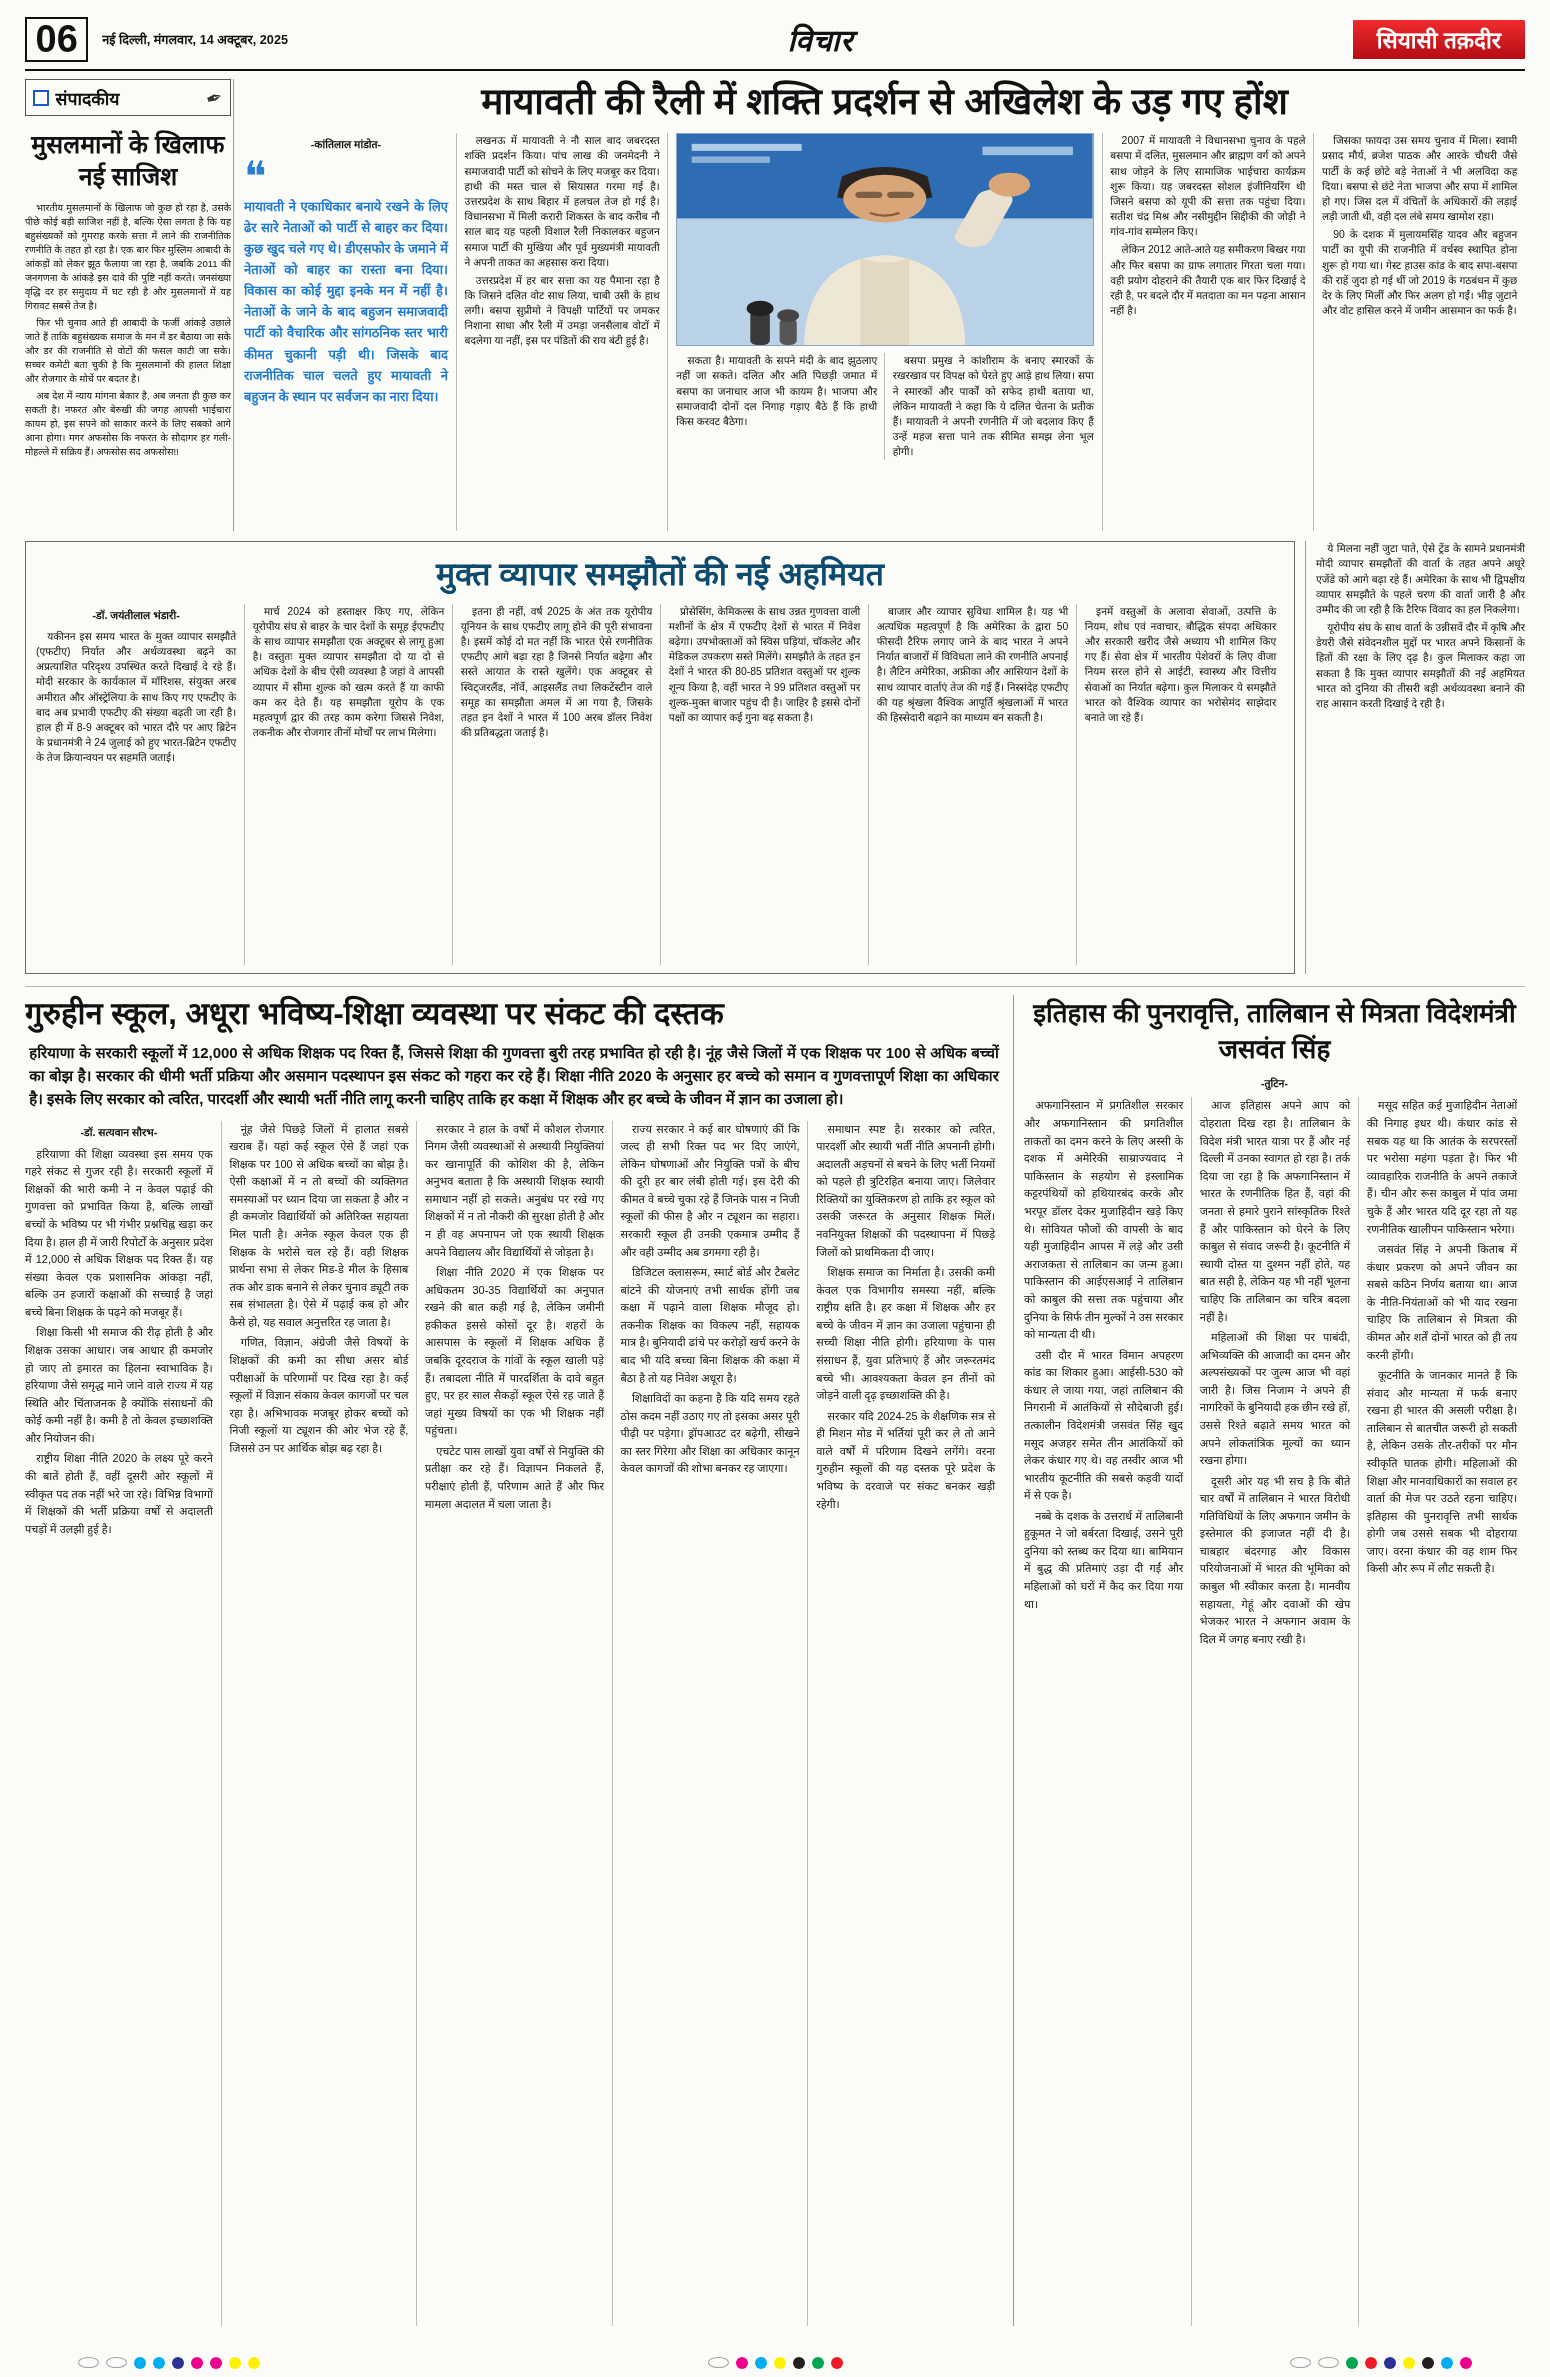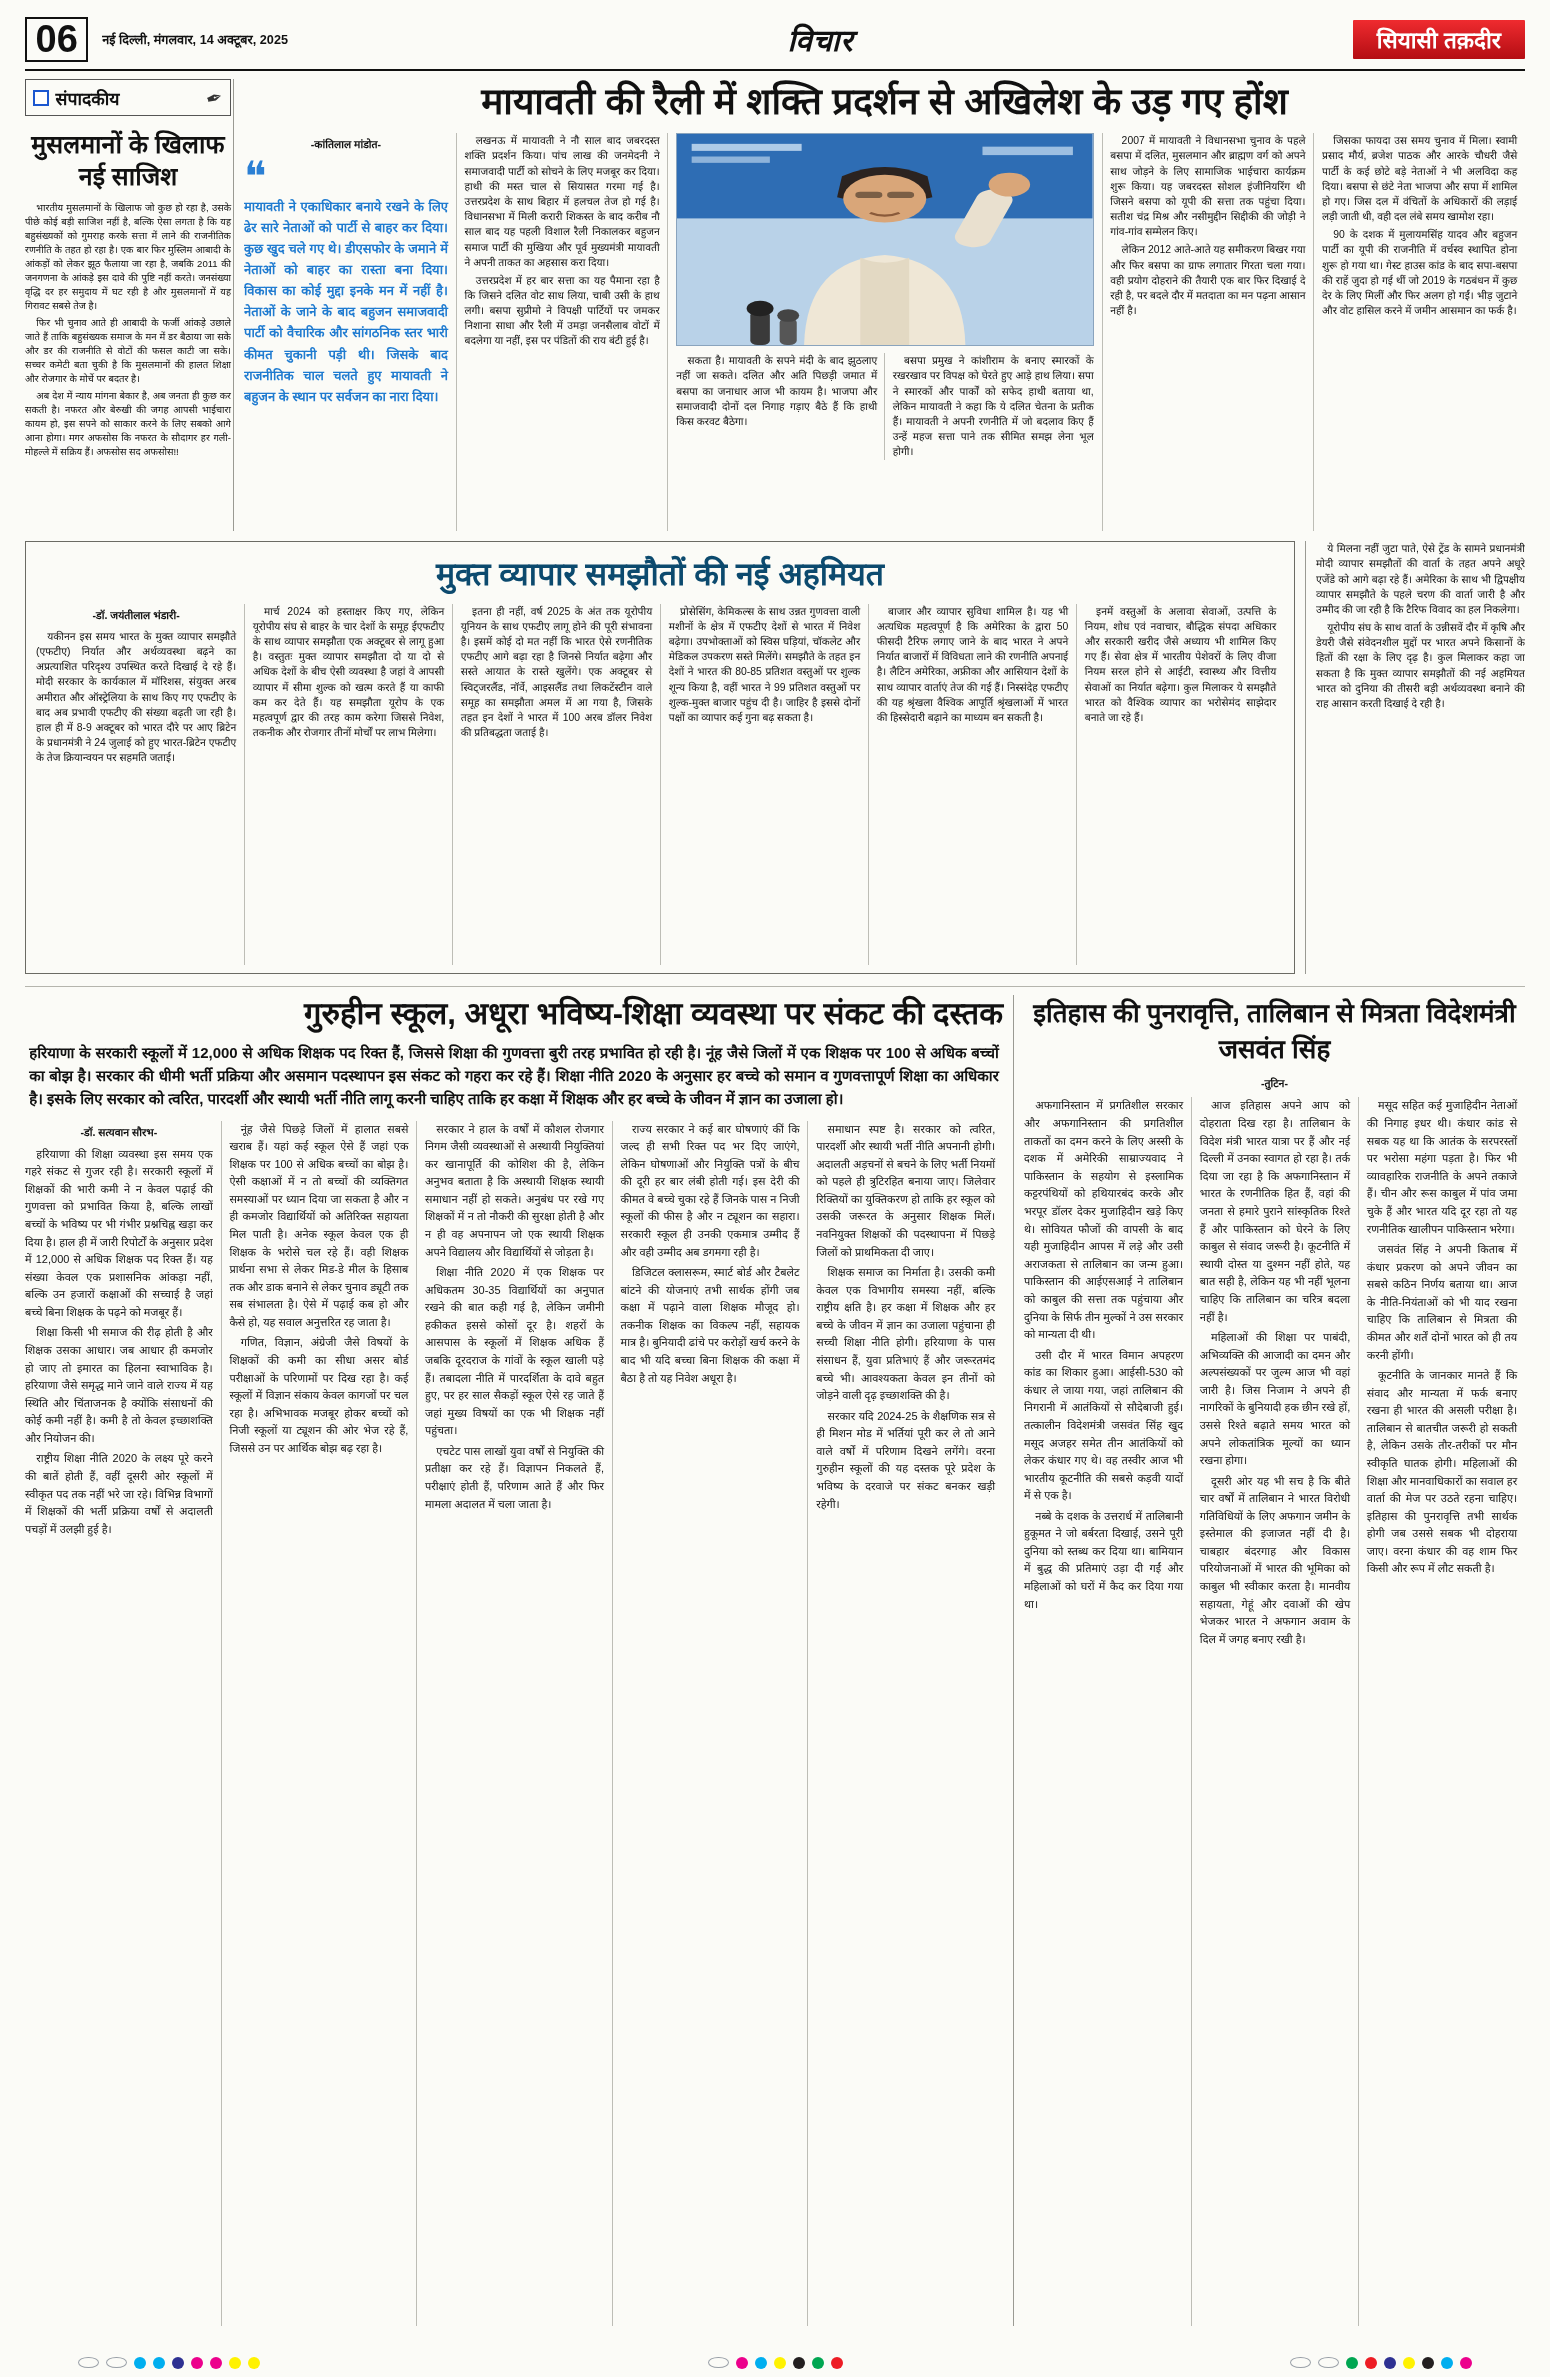--- a/index.html
+++ b/index.html
@@ -47,21 +47,21 @@
   
   .fta-section { display:flex; margin-top:10px; height:433px; }
   .fta-boxed { flex:1; border:1.1px solid #6b6b64; padding:7px 10px 8.5px; display:flex; flex-direction:column; overflow:hidden; }
   .fta-headline { color:#0c4a6e; font-size:32px; font-weight:800; text-align:center; margin:1.4px 0 10px; }
   .fta-cols { flex:1; display:grid; grid-template-columns:repeat(6,1fr); overflow:hidden; }
   .fta-right { width:220px; margin-left:10px; padding-left:10px; border-left:0.7px solid #9a9a93; overflow:hidden; }
 
   
   .bottom-section { display:flex; margin-top:11.3px; border-top:0.7px solid #b5b5ad; padding-top:8.5px; height:1340px; }
   .school { flex:1; padding-right:10px; display:flex; flex-direction:column; overflow:hidden; }
-  .school-headline { font-size:31px; font-weight:800; text-align:right; line-height:1.2; margin-bottom:8.5px; }
+  .school-headline { font-size:31px; font-weight:800; text-align:left; line-height:1.2; margin-bottom:8.5px; }
   .school-intro { font-size:15px; font-weight:bold; line-height:1.55; text-align:justify; margin:0 4.2px 10px; }
   .school-cols { flex:1; display:grid; grid-template-columns:repeat(5,1fr); overflow:hidden; }
   .taliban { width:512px; border-left:0.7px solid #9a9a93; padding-left:10px; display:flex; flex-direction:column; overflow:hidden; }
   .taliban-headline { font-size:26px; font-weight:800; text-align:center; line-height:1.35; margin:1.4px 5.6px 5.6px; }
   .taliban-cols { flex:1; display:grid; grid-template-columns:repeat(3,1fr); overflow:hidden; }
 
   
   .print-marks { position:absolute; left:0; bottom:8.5px; width:100%; display:flex; justify-content:space-between; padding:0 78px; }
   .mark-group { display:flex; gap:7px; align-items:center; }
   .ellipse { width:21px; height:11.3px; border:1.1px solid #9aa0a8; border-radius:50%; }
@@ -225,20 +225,21 @@
         <div class="col body-text tall">
 
         <p class="para">सरकार ने हाल के वर्षों में कौशल रोजगार निगम जैसी व्यवस्थाओं से अस्थायी नियुक्तियां कर खानापूर्ति की कोशिश की है, लेकिन अनुभव बताता है कि अस्थायी शिक्षक स्थायी समाधान नहीं हो सकते। अनुबंध पर रखे गए शिक्षकों में न तो नौकरी की सुरक्षा होती है और न ही वह अपनापन जो एक स्थायी शिक्षक अपने विद्यालय और विद्यार्थियों से जोड़ता है।</p>
             <p class="para">शिक्षा नीति 2020 में एक शिक्षक पर अधिकतम 30-35 विद्यार्थियों का अनुपात रखने की बात कही गई है, लेकिन जमीनी हकीकत इससे कोसों दूर है। शहरों के आसपास के स्कूलों में शिक्षक अधिक हैं जबकि दूरदराज के गांवों के स्कूल खाली पड़े हैं। तबादला नीति में पारदर्शिता के दावे बहुत हुए, पर हर साल सैकड़ों स्कूल ऐसे रह जाते हैं जहां मुख्य विषयों का एक भी शिक्षक नहीं पहुंचता।</p>
             <p class="para">एचटेट पास लाखों युवा वर्षों से नियुक्ति की प्रतीक्षा कर रहे हैं। विज्ञापन निकलते हैं, परीक्षाएं होती हैं, परिणाम आते हैं और फिर मामला अदालत में चला जाता है।</p>
           </div>
         <div class="col body-text tall">
 
         <p class="para">राज्य सरकार ने कई बार घोषणाएं कीं कि जल्द ही सभी रिक्त पद भर दिए जाएंगे, लेकिन घोषणाओं और नियुक्ति पत्रों के बीच की दूरी हर बार लंबी होती गई। इस देरी की कीमत वे बच्चे चुका रहे हैं जिनके पास न निजी स्कूलों की फीस है और न ट्यूशन का सहारा। सरकारी स्कूल ही उनकी एकमात्र उम्मीद हैं और वही उम्मीद अब डगमगा रही है।</p>
             <p class="para">डिजिटल क्लासरूम, स्मार्ट बोर्ड और टैबलेट बांटने की योजनाएं तभी सार्थक होंगी जब कक्षा में पढ़ाने वाला शिक्षक मौजूद हो। तकनीक शिक्षक का विकल्प नहीं, सहायक मात्र है। बुनियादी ढांचे पर करोड़ों खर्च करने के बाद भी यदि बच्चा बिना शिक्षक की कक्षा में बैठा है तो यह निवेश अधूरा है।</p>
+            <p class="para">शिक्षाविदों का कहना है कि यदि समय रहते ठोस कदम नहीं उठाए गए तो इसका असर पूरी पीढ़ी पर पड़ेगा। ड्रॉपआउट दर बढ़ेगी, सीखने का स्तर गिरेगा और शिक्षा का अधिकार कानून केवल कागजों की शोभा बनकर रह जाएगा।</p>
           </div>
         <div class="col body-text tall">
 
         <p class="para">समाधान स्पष्ट है। सरकार को त्वरित, पारदर्शी और स्थायी भर्ती नीति अपनानी होगी। अदालती अड़चनों से बचने के लिए भर्ती नियमों को पहले ही त्रुटिरहित बनाया जाए। जिलेवार रिक्तियों का युक्तिकरण हो ताकि हर स्कूल को उसकी जरूरत के अनुसार शिक्षक मिलें। नवनियुक्त शिक्षकों की पदस्थापना में पिछड़े जिलों को प्राथमिकता दी जाए।</p>
             <p class="para">शिक्षक समाज का निर्माता है। उसकी कमी केवल एक विभागीय समस्या नहीं, बल्कि राष्ट्रीय क्षति है। हर कक्षा में शिक्षक और हर बच्चे के जीवन में ज्ञान का उजाला पहुंचाना ही सच्ची शिक्षा नीति होगी। हरियाणा के पास संसाधन हैं, युवा प्रतिभाएं हैं और जरूरतमंद बच्चे भी। आवश्यकता केवल इन तीनों को जोड़ने वाली दृढ़ इच्छाशक्ति की है।</p>
             <p class="para">सरकार यदि 2024-25 के शैक्षणिक सत्र से ही मिशन मोड में भर्तियां पूरी कर ले तो आने वाले वर्षों में परिणाम दिखने लगेंगे। वरना गुरुहीन स्कूलों की यह दस्तक पूरे प्रदेश के भविष्य के दरवाजे पर संकट बनकर खड़ी रहेगी।</p>
           </div>
       </div>
     </div>
 

